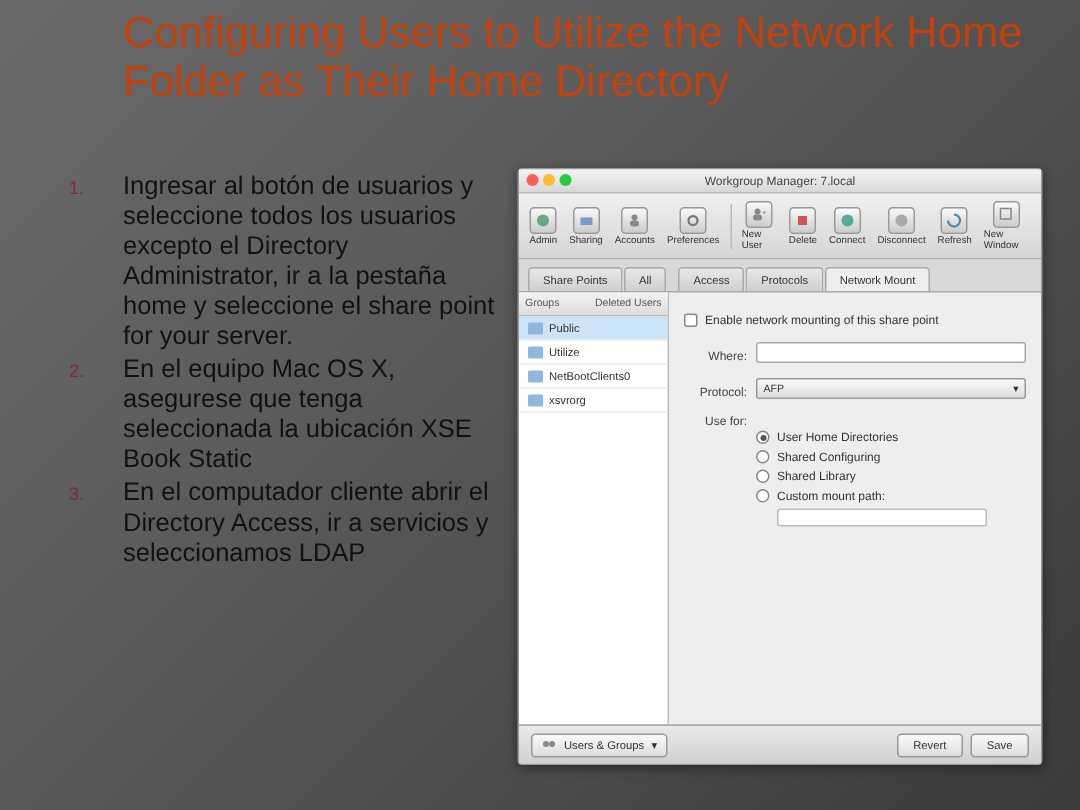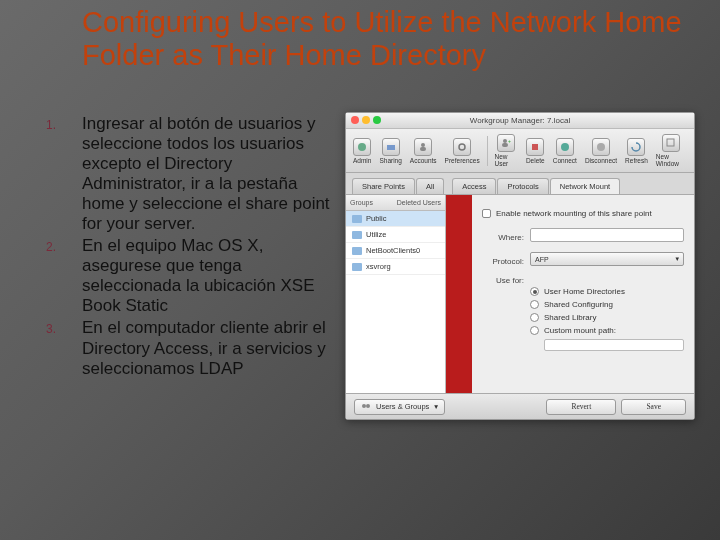--- a/index.html
+++ b/index.html
@@ -40,21 +40,21 @@
     flex: 1;
     font-size: 17px;
     line-height: 1.18;
     color: #111;
   }
   .shot {
     position: absolute;
     top: 112px;
     left: 345px;
     width: 350px;
-    height: 308px;
+    height: 398px;
     background: #e8e8e8;
     border: 1px solid #999;
     border-radius: 3px;
     box-shadow: 0 2px 8px rgba(0,0,0,0.4);
     display: flex;
     flex-direction: column;
     font-size: 8px;
     color: #333;
   }
   .shot-titlebar {
@@ -112,22 +112,21 @@
     background: linear-gradient(#e8e8e8,#cfcfcf);
     border: 1px solid #aaa;
     border-bottom: none;
     border-radius: 3px 3px 0 0;
     color: #333;
   }
   .tab.active { background: #eee; }
   .shot-body {
     flex: 1;
     display: flex;
-    background: #b91c1c;
-    gap: 26px;
+    background: #d946ef;
   }
   .sidebar {
     width: 100px;
     background: #fff;
     border-right: 1px solid #bbb;
     display: flex;
     flex-direction: column;
   }
   .side-head {
     height: 16px;
@@ -173,21 +172,21 @@
   .shot-footer {
     height: 26px;
     background: linear-gradient(#eaeaea,#d0d0d0);
     border-top: 1px solid #aaa;
     display: flex;
     align-items: center;
     justify-content: space-between;
     padding: 0 8px;
   }
   .fsel { height: 16px; padding: 0 6px; background: linear-gradient(#fafafa,#ddd); border: 1px solid #999; border-radius: 3px; font-size: 7.5px; display: flex; align-items: center; gap: 5px; }
-  .fbtn { height: 16px; padding: 0 24px; background: linear-gradient(#fafafa,#ddd); border: 1px solid #999; border-radius: 3px; font-size: 7.5px; display: flex; align-items: center; font-family: Liberation Serif, serif; }
+  .fbtn { height: 16px; padding: 0 10px; background: linear-gradient(#fafafa,#ddd); border: 1px solid #999; border-radius: 3px; font-size: 7.5px; display: flex; align-items: center; }
   .fgrp { display: flex; gap: 5px; }
   svg { display: block; }
 </style>
 </head>
 <body>
 
 <div class="slide">
 
   <h1 class="title">Configuring Users to Utilize the Network Home Folder as Their Home Directory</h1>
 

